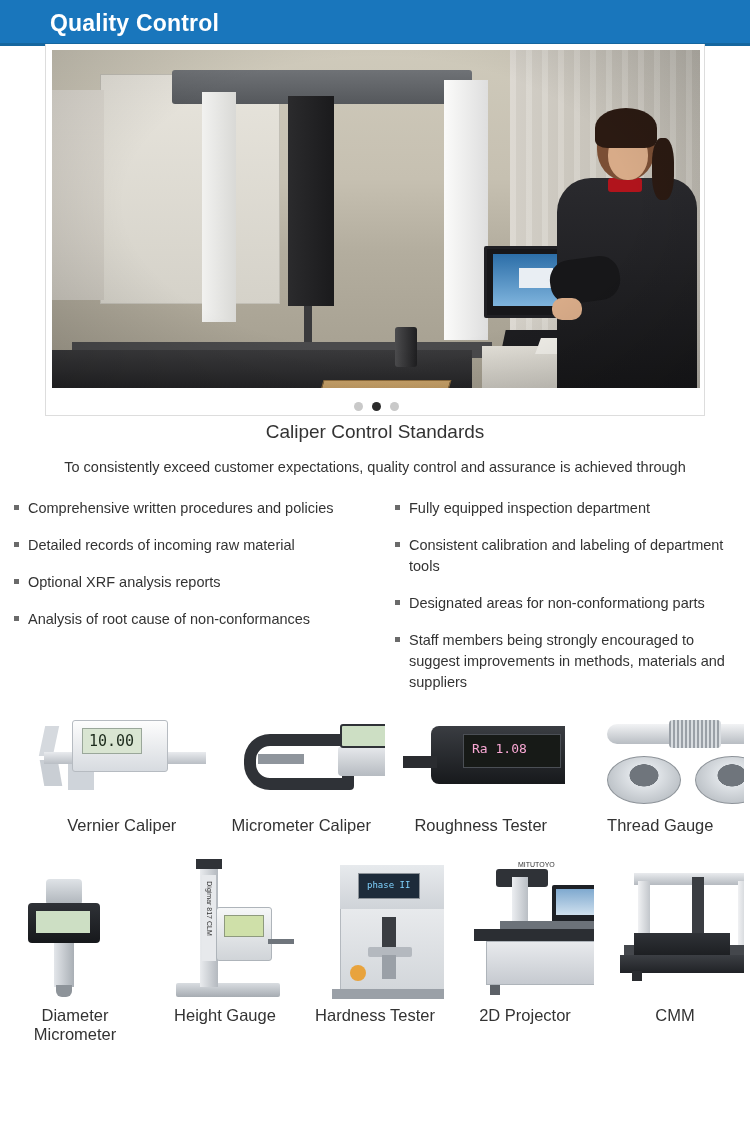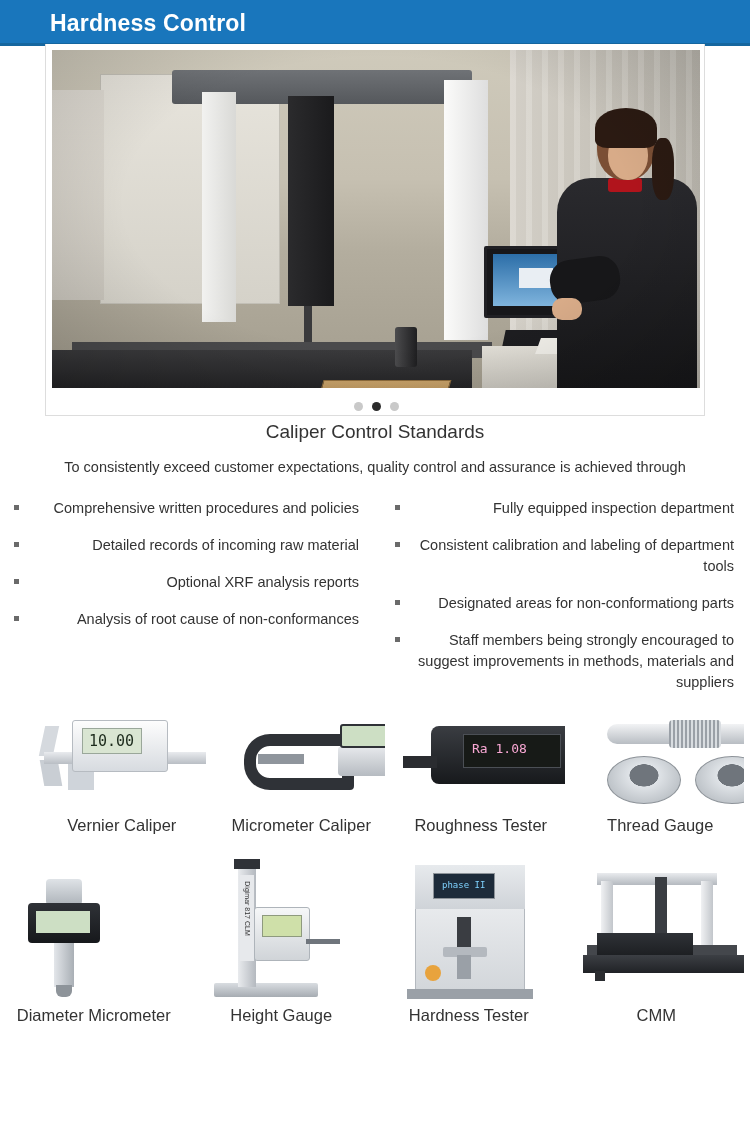--- a/index.html
+++ b/index.html
@@ -216,21 +216,20 @@
     text-align: center;
     font-size: 14.5px;
     color: #333;
   }
 
   .bullets {
     position: absolute;
     left: 0; top: 498px;
     width: 750px;
     display: flex;
-    text-align: right;
   }
   .bullets .col { width: 375px; padding: 0 16px 0 8px; }
   .bullets .col.left { padding-left: 14px; }
   .bullets .col.right { padding-left: 20px; }
   .bullet {
     position: relative;
     padding-left: 14px;
     margin-bottom: 16px;
     font-size: 14.5px;
     line-height: 1.45;
@@ -350,21 +349,21 @@
   .cm-beam  { left: 28px; top: 18px; width: 120px; height: 12px; background: linear-gradient(180deg,#e9ebee,#b4b9bf); }
   .cm-ram   { left: 86px; top: 22px; width: 12px; height: 56px; background: #3a3d42; }
   .cm-leg   { top: 116px; width: 10px; height: 10px; background: #2a2c30; }
 </style>
 </head>
 <body>
 
 <div class="page">
 
   <div class="header-bar">
-    <div class="header-title">Hardness Control</div>
+    <div class="header-title">Quality Control</div>
   </div>
 
   <div class="slider-wrap">
     <div class="photo">
       <div class="ph-wall"></div>
       <div class="ph-curtain"></div>
       <div class="ph-panel"></div>
       <div class="ph-panel2"></div>
       <div class="ph-top-beam"></div>
       <div class="ph-column-l"></div>
@@ -507,20 +506,35 @@
           </div>
         <div class="dv ht-ram"></div>
         <div class="dv ht-anvil"></div>
         <div class="dv ht-stand"></div>
         <div class="dv ht-knob"></div>
         <div class="dv ht-foot"></div>
       </div>
       <div class="cap">Hardness Tester</div>
     </div>
 
+    <div class="cell">
+      <div class="thumb">
+        <div class="pj-logo dv">MITUTOYO</div>
+        <div class="dv pj-opt"></div>
+        <div class="dv pj-col"></div>
+        <div class="dv pj-mon"></div>
+        <div class="dv pj-mons"></div>
+        <div class="dv pj-stage"></div>
+        <div class="dv pj-table"></div>
+        <div class="dv pj-cab"></div>
+        <div class="dv pj-leg1"></div>
+
+      </div>
+      <div class="cap">2D Projector</div>
+    </div>
 
     <div class="cell">
       <div class="thumb">
         <div class="dv cm-beam"></div>
         <div class="dv cm-colL"></div>
         <div class="dv cm-colR"></div>
         <div class="dv cm-ram"></div>
         <div class="dv cm-gran"></div>
         <div class="dv cm-cab"></div>
         <div class="dv cm-base"></div>

